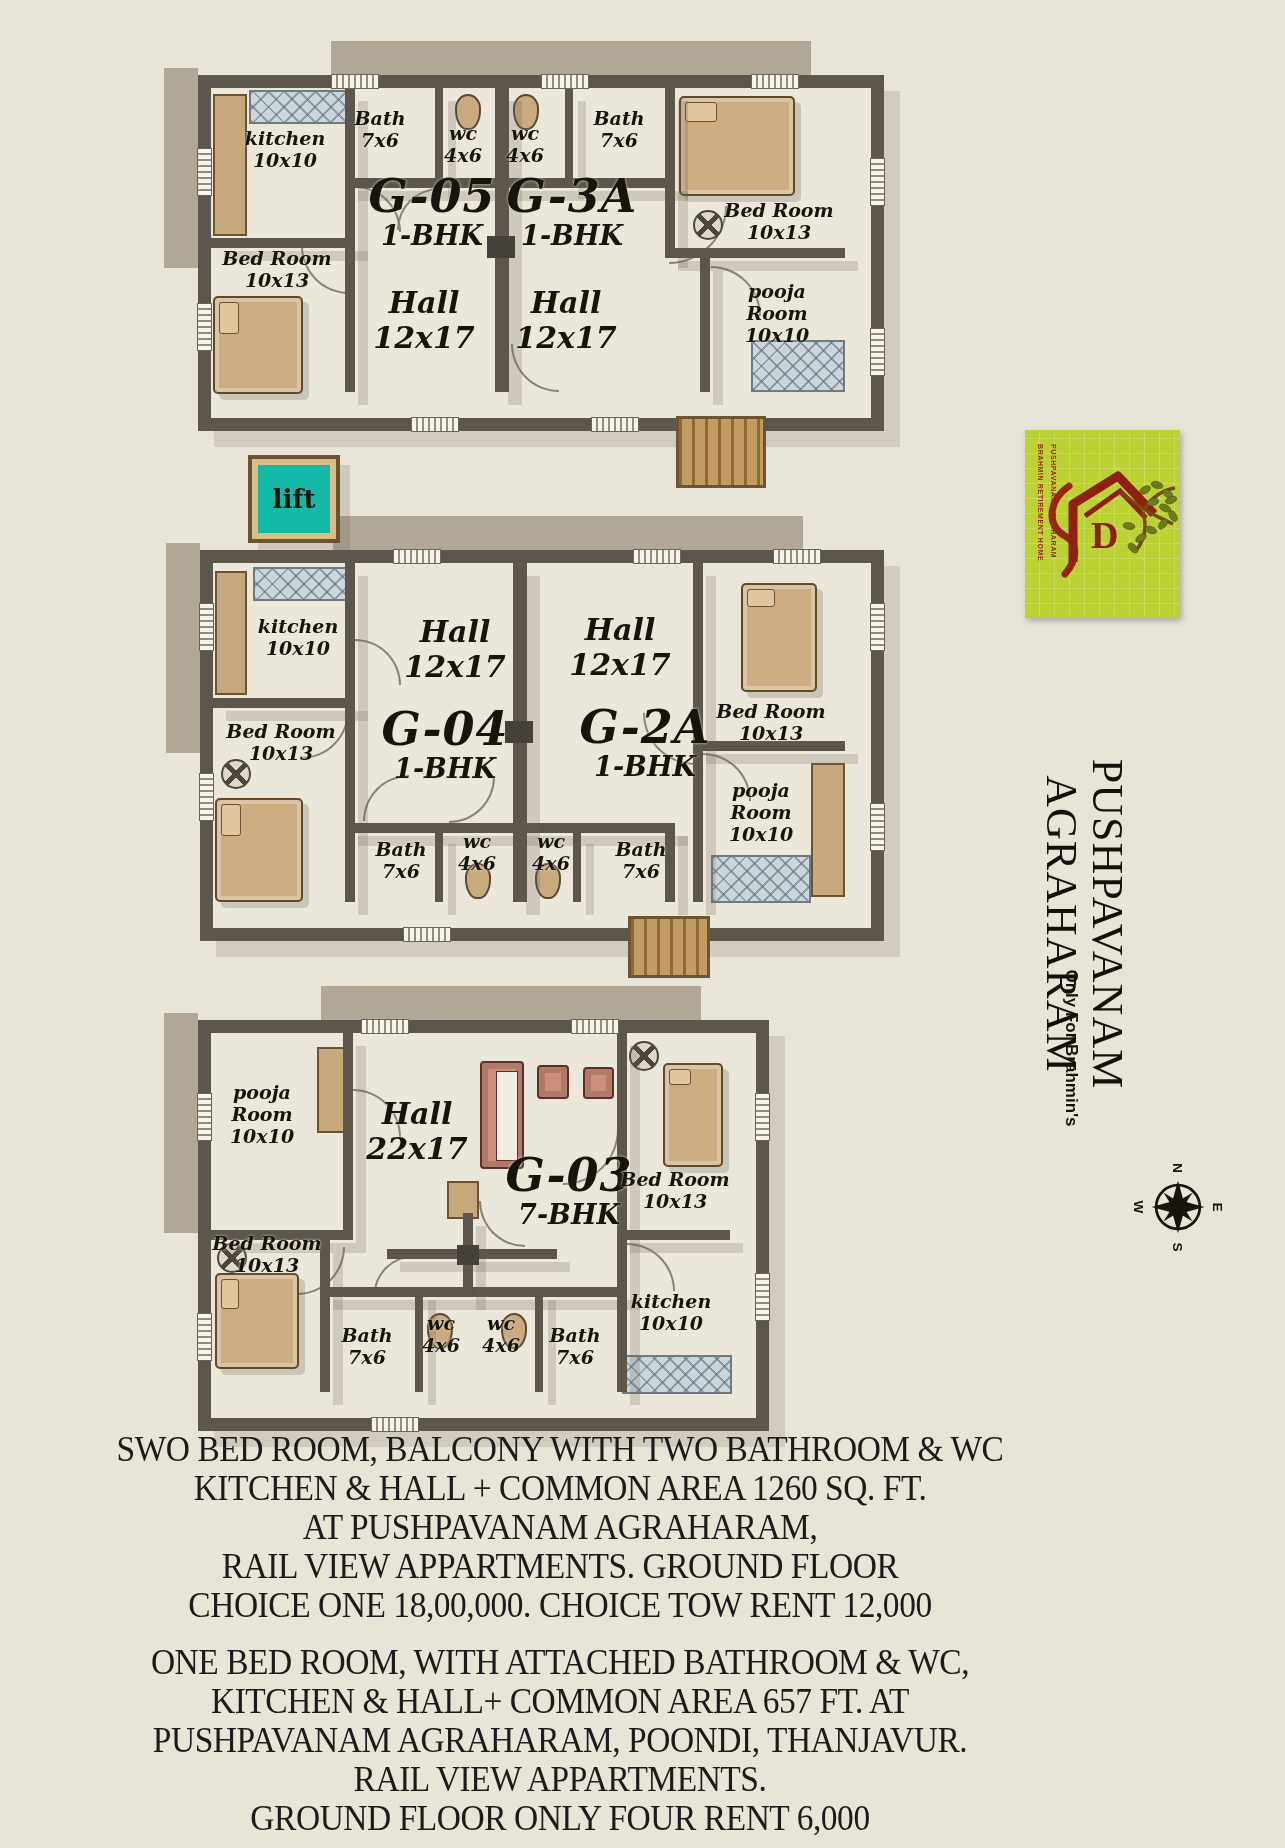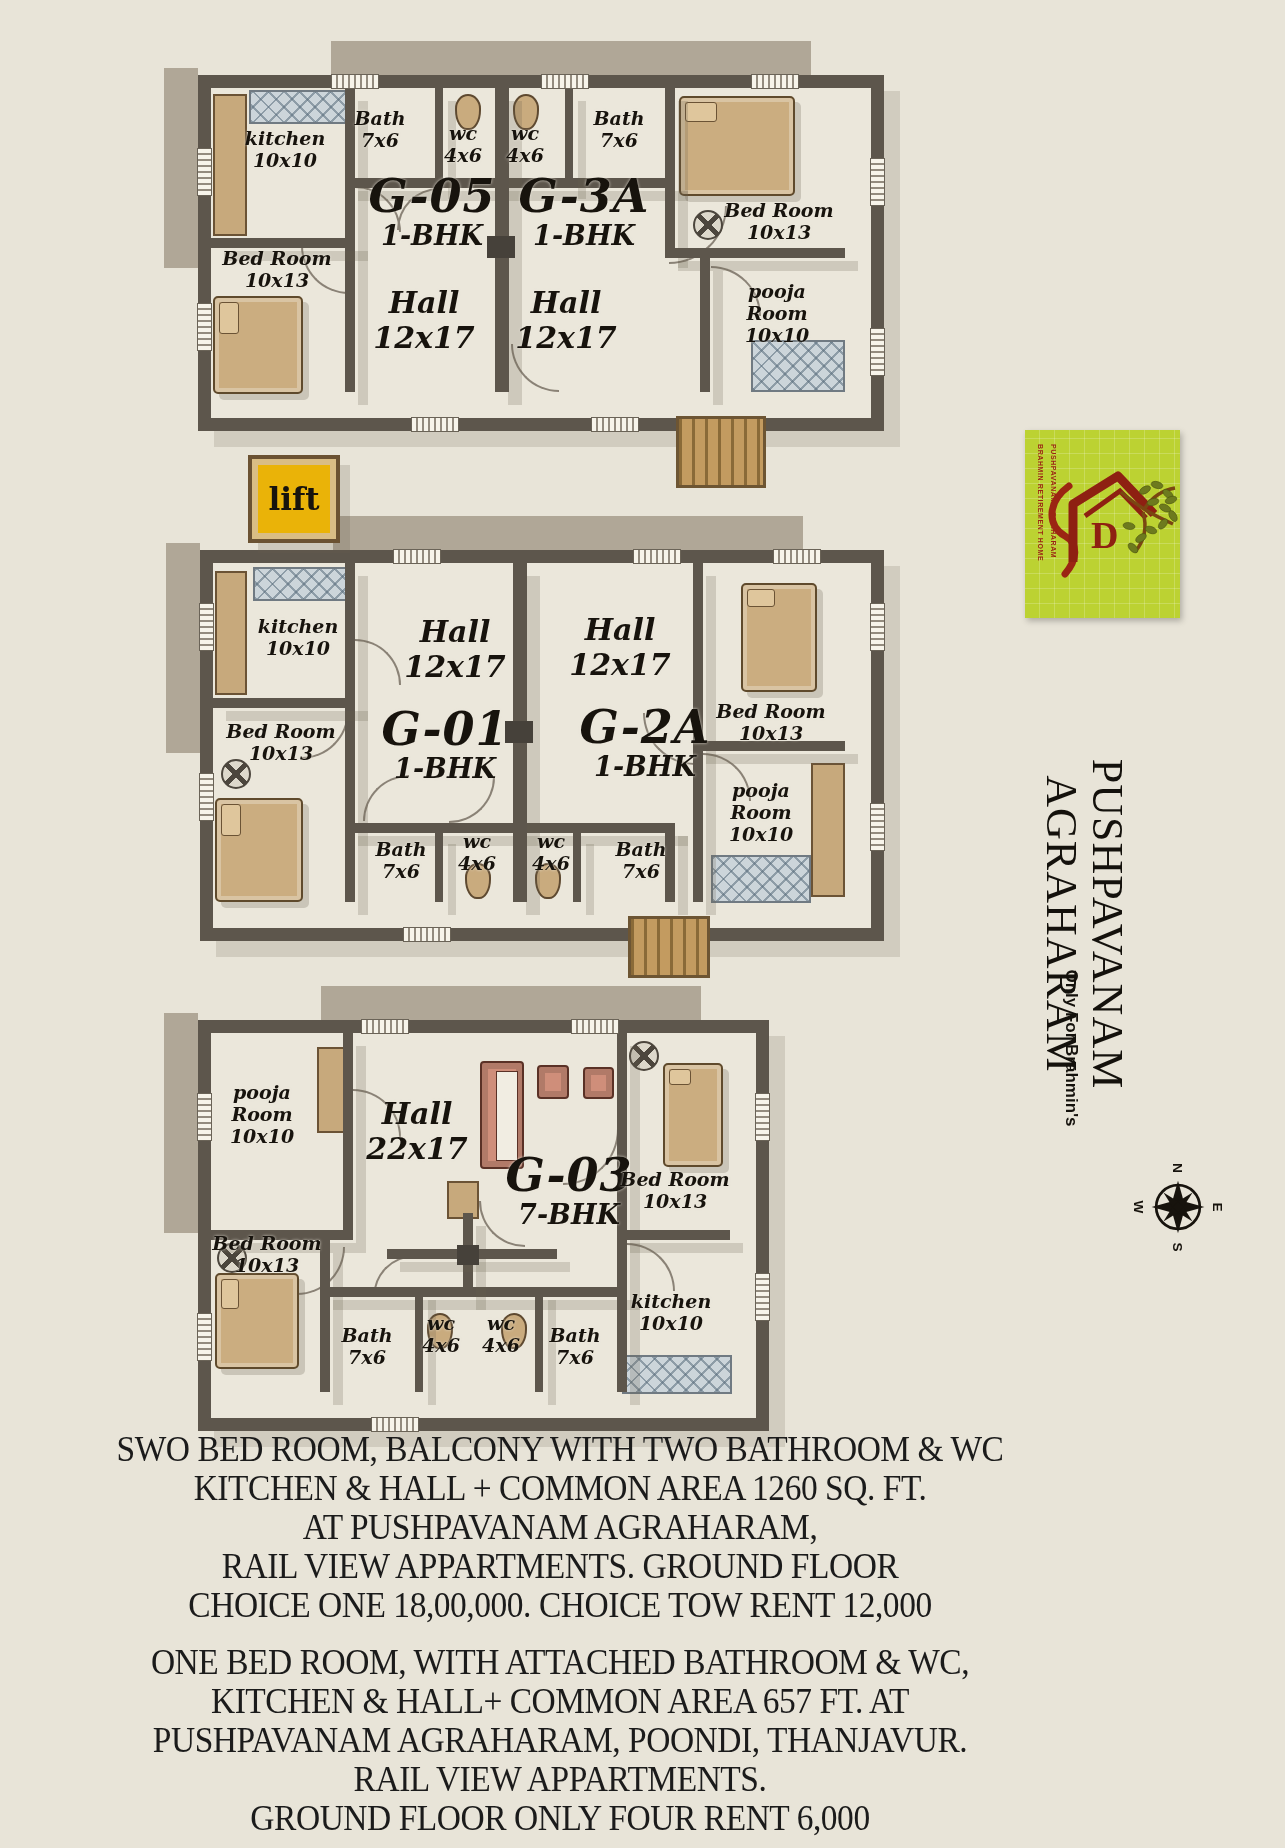--- a/index.html
+++ b/index.html
@@ -38,23 +38,23 @@
   .pot{position:absolute;width:22px;height:32px;background:#c9ab7e;border:2px solid #5e4930;
        border-radius:50% 50% 45% 45%/40% 40% 55% 55%;z-index:1;}
   .fan{position:absolute;width:26px;height:26px;border:2px solid #4c463d;border-radius:50%;z-index:1;
        background:linear-gradient(45deg,transparent 44%,#4c463d 44% 56%,transparent 56%),
                   linear-gradient(-45deg,transparent 44%,#4c463d 44% 56%,transparent 56%),#ddd8cb;}
   .sofa{position:absolute;background:#cf8e7a;border:2px solid #5a3126;border-radius:4px;z-index:1;
         box-shadow:inset 0 0 0 6px rgba(0,0,0,.14);}
   .seat{position:absolute;background:#f1ede2;border:1px solid #5a3126;}
   .stairs{position:absolute;border:3px solid #6d5533;z-index:1;
           background:repeating-linear-gradient(90deg,#8a6a38 0 3px,#c39b60 3px 13px);}
-  .lift{position:absolute;background:#eab308;border:4px solid #6b5232;display:flex;align-items:center;
+  .lift{position:absolute;background:#14b8a6;border:4px solid #6b5232;display:flex;align-items:center;
         justify-content:center;box-shadow:inset 0 0 0 6px #d9bd85,10px 10px 0 rgba(104,94,78,.2);
-        font-weight:bold;font-size:31px;color:#17130d;z-index:2;}
+        font-weight:bold;font-size:26px;color:#17130d;z-index:2;}
   .logo{position:absolute;left:1025px;top:430px;width:155px;height:188px;
         background:repeating-linear-gradient(90deg,transparent 0 14px,rgba(255,255,255,.20) 14px 15px),
                    repeating-linear-gradient(0deg,transparent 0 14px,rgba(255,255,255,.20) 14px 15px),#bcd232;
         box-shadow:2px 3px 6px rgba(0,0,0,.25);z-index:5;}
   .lside{position:absolute;transform:rotate(90deg);transform-origin:0 0;white-space:nowrap;
          font-family:"Liberation Sans",sans-serif;font-weight:bold;font-size:7px;line-height:9px;
          letter-spacing:.6px;color:#9b2513;}
   .vtitle{position:absolute;left:1130px;top:646px;width:556px;height:46px;transform:rotate(90deg);
           transform-origin:0 0;font-family:"Liberation Serif",serif;font-size:44px;line-height:46px;
           letter-spacing:1px;color:#14110c;text-align:center;z-index:5;}
@@ -134,21 +134,21 @@
       <span>4x6</span>
       </div>
     <div class="rl" style="left:408px;top:42px">
       <span>Bath</span>
       <span>7x6</span>
       </div>
     <div class="rl" style="left:221px;top:124px">
       <span class="un">G-05</span>
       <span class="ut">1-BHK</span>
       </div>
-    <div class="rl" style="left:373px;top:124px">
+    <div class="rl" style="left:361px;top:124px">
       <span class="un">G-3A</span>
       <span class="ut">1-BHK</span>
       </div>
     <div class="rl h" style="left:213px;top:232px">
       <span>Hall</span>
       <span>12x17</span>
       </div>
     <div class="rl h" style="left:355px;top:232px">
       <span>Hall</span>
       <span>12x17</span>
@@ -223,21 +223,21 @@
       </div>
     <div class="rl h" style="left:242px;top:86px">
       <span>Hall</span>
       <span>12x17</span>
       </div>
     <div class="rl h" style="left:407px;top:84px">
       <span>Hall</span>
       <span>12x17</span>
       </div>
     <div class="rl" style="left:232px;top:182px">
-      <span class="un">G-01</span>
+      <span class="un">G-04</span>
       <span class="ut">1-BHK</span>
       </div>
     <div class="rl" style="left:432px;top:180px">
       <span class="un">G-2A</span>
       <span class="ut">1-BHK</span>
       </div>
     <div class="rl bw" style="left:68px;top:180px">
       <span>Bed Room</span>
       <span>10x13</span>
       </div>

